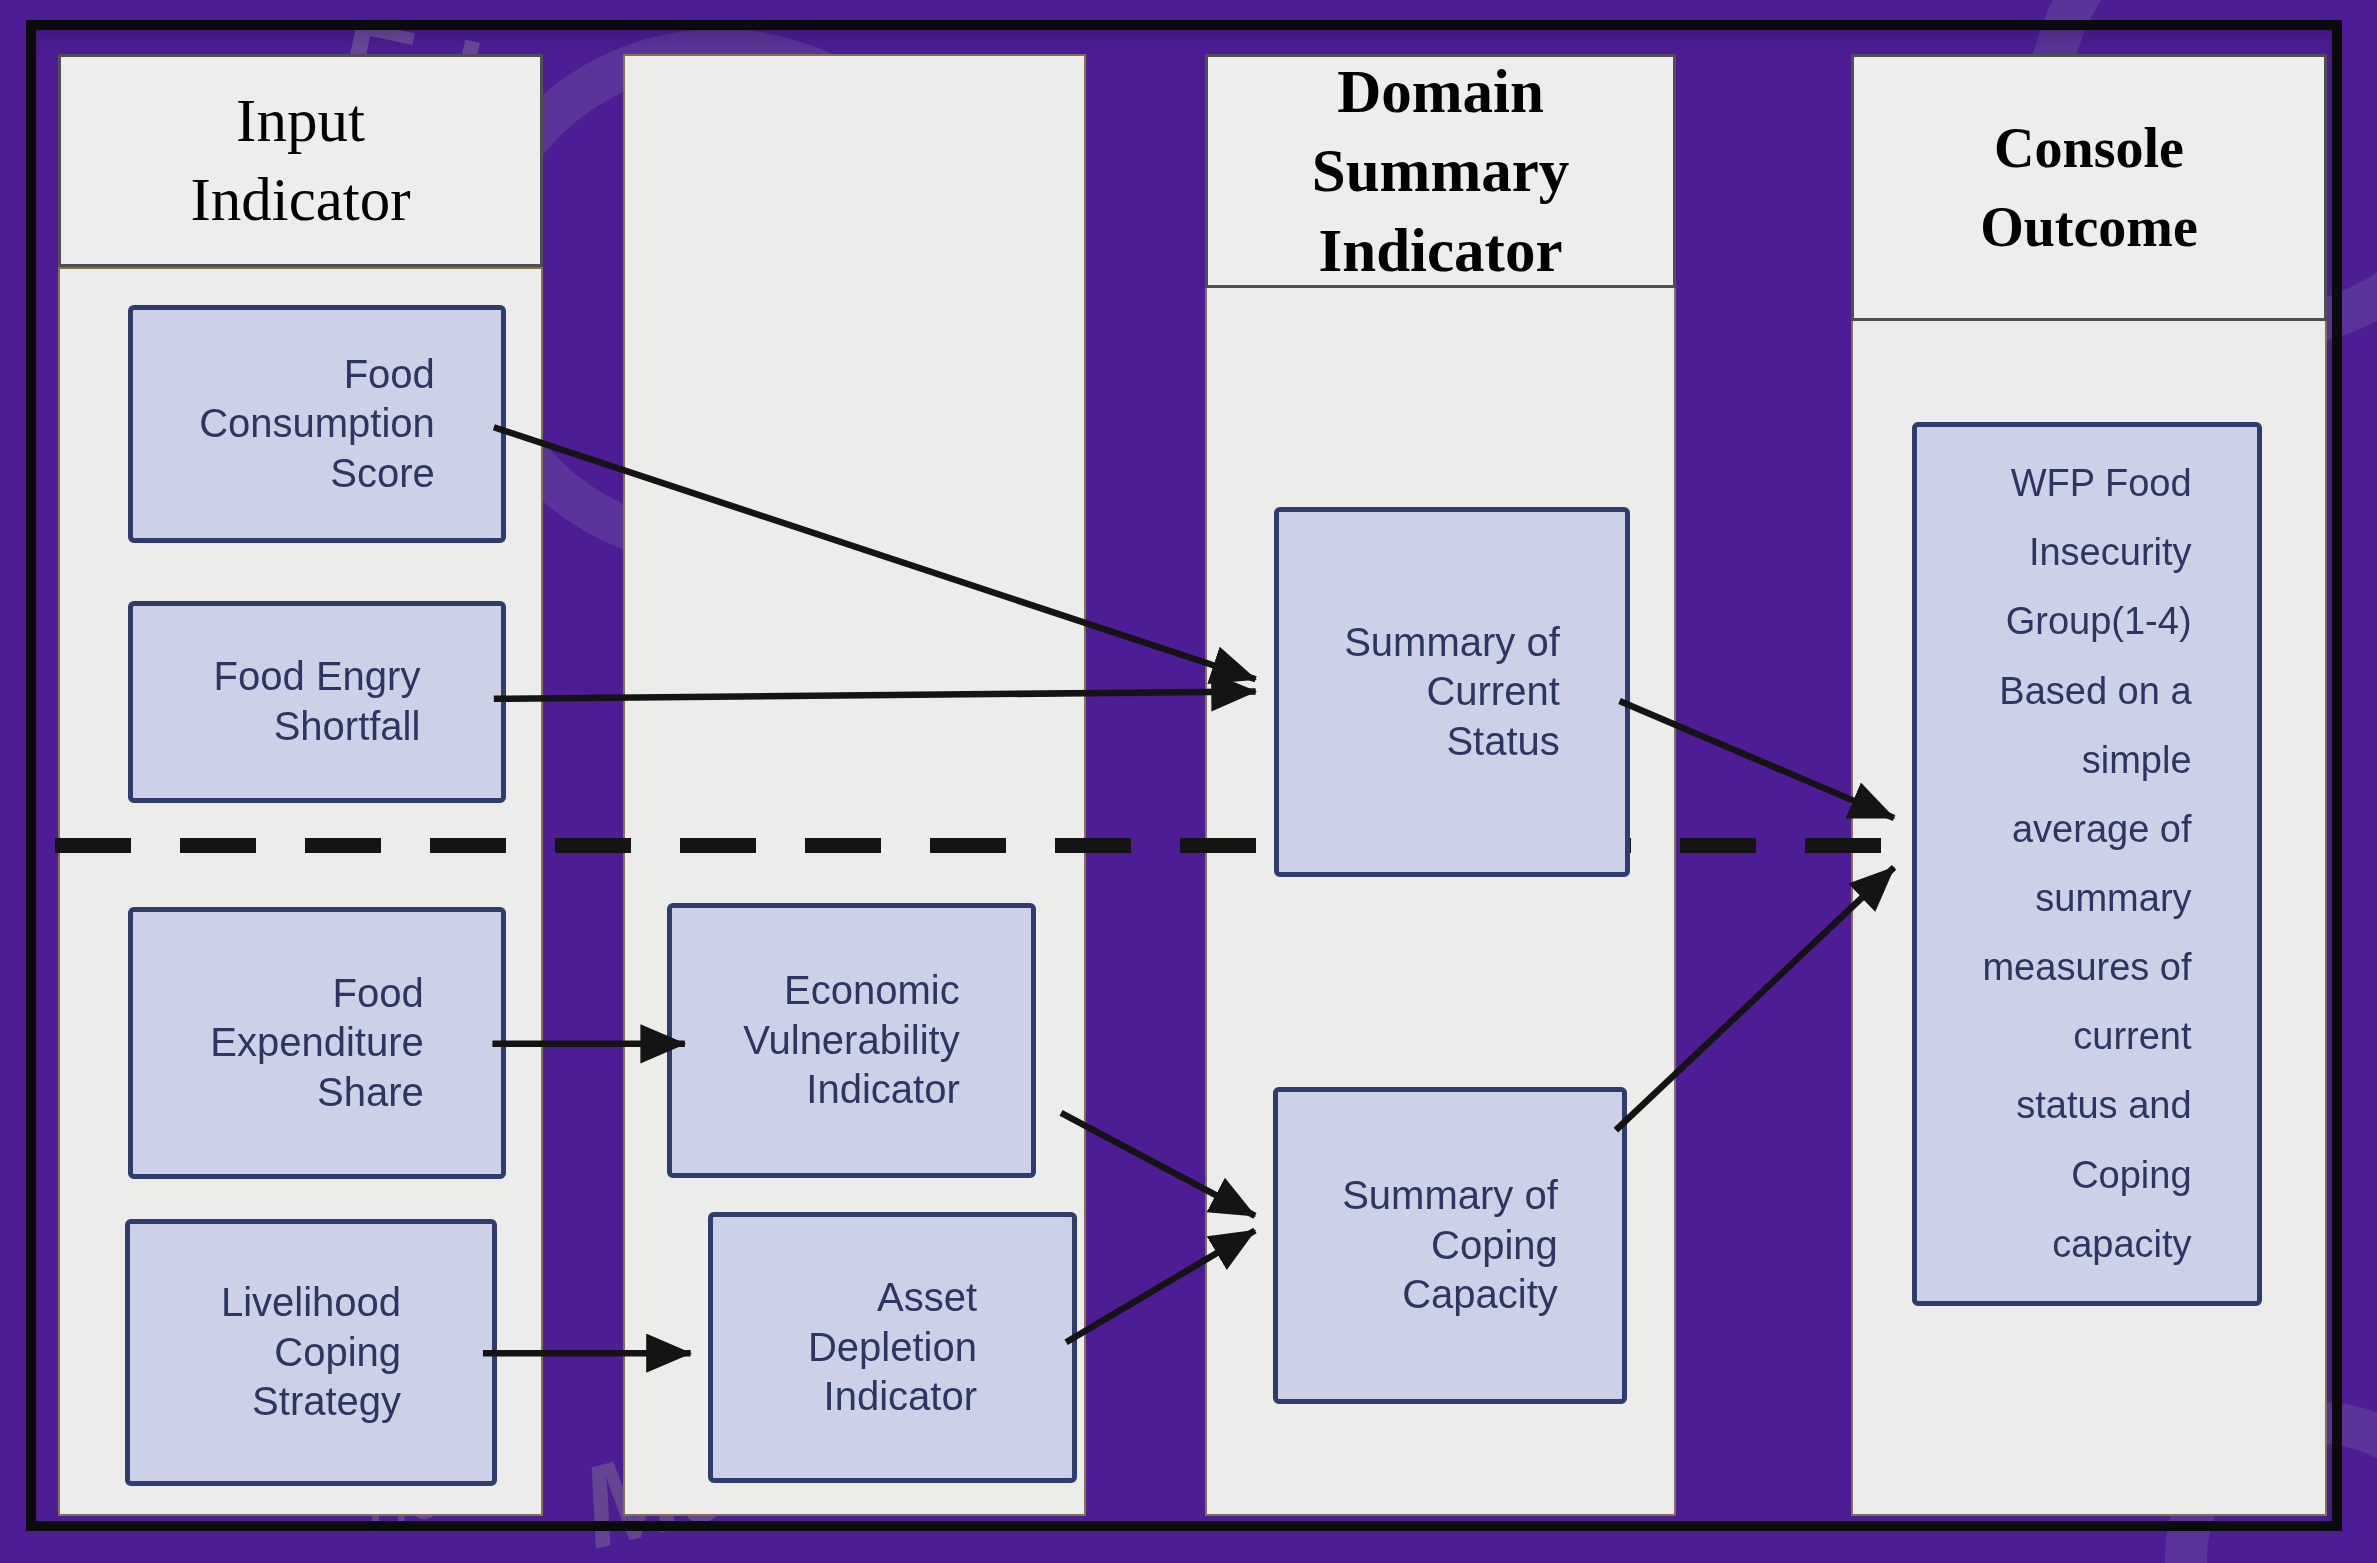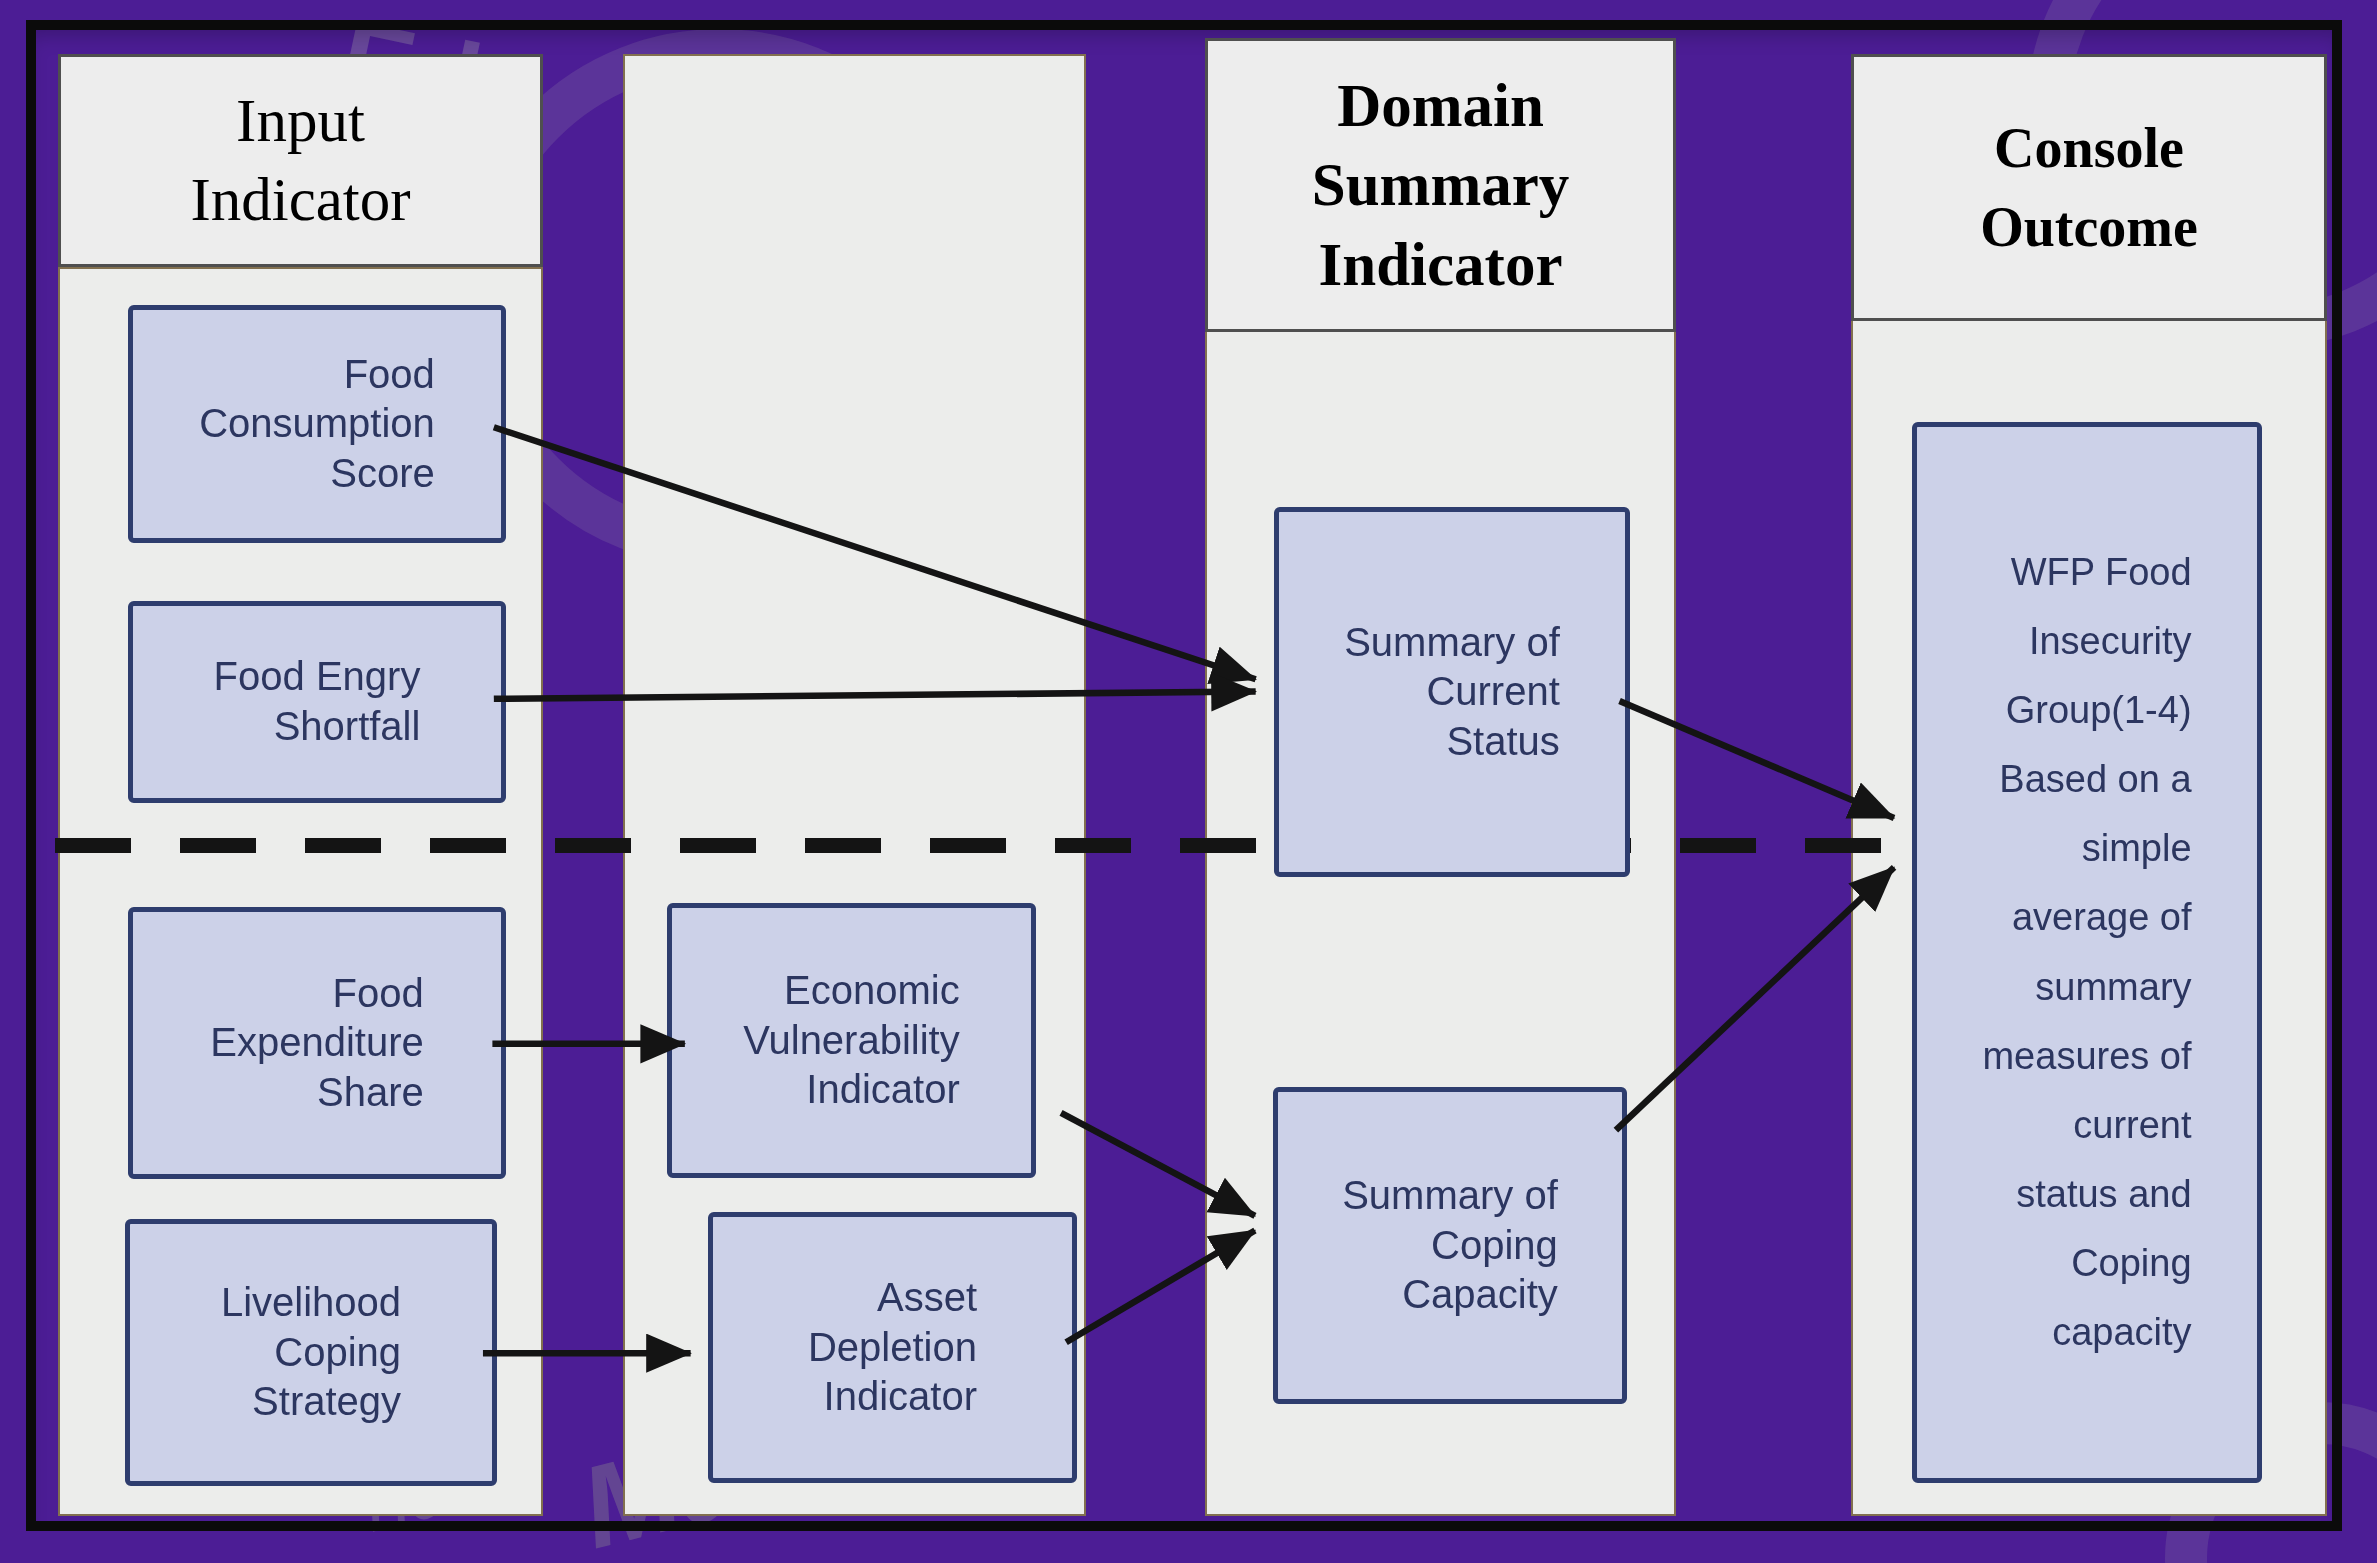--- a/index.html
+++ b/index.html
@@ -35,21 +35,21 @@
   #col-console{left:1851px;top:54px; width:476px;height:1462px;}
   
   .colheader{
     position:absolute;box-sizing:border-box;
     background:var(--header-fill,#ededed);
     border:3.6px solid var(--header-border,#4f4f4f);
     display:flex;align-items:center;justify-content:center;text-align:center;
     font-family:"Liberation Serif",serif;color:#000;white-space:pre-line;
   }
   #hdr-input  {left:58px;  top:54px;width:485px;height:213px;font-size:61px;line-height:1.28;}
-  #hdr-domain {left:1205px;top:38px;width:471px;height:294px;font-size:61px;line-height:1.3;font-weight:600;}
+  #hdr-domain {left:1205px;top:54px;width:471px;height:234px;font-size:61px;line-height:1.3;font-weight:600;}
   #hdr-console{left:1851px;top:54px;width:476px;height:267px;font-size:56px;line-height:1.4;font-weight:bold;}
   
   #dashed-line{
     position:absolute;left:55px;top:838px;width:1842px;height:14.5px;
     background:repeating-linear-gradient(90deg,var(--arrow,#141414) 0 76px,transparent 76px 125px);
   }
   
   .node{
     position:absolute;box-sizing:border-box;
     background:var(--node-fill,#ccd1e8);
@@ -58,21 +58,21 @@
     color:#2c3660;font-size:40px;line-height:1.24;white-space:pre-line;margin-left:12px;
   }
   #node-fcs {left:116px; top:305px; width:378px;height:238px;}
   #node-fes {left:116px; top:601px; width:378px;height:202px;}
   #node-fexp{left:116px; top:907px;width:378px;height:272px;}
   #node-lcs {left:113px; top:1219px;width:372px;height:267px;}
   #node-evi {left:655px; top:903px;width:369px;height:275px;}
   #node-adi {left:696px; top:1212px;width:369px;height:271px;}
   #node-scs {left:1262px;top:507px; width:356px;height:370px;}
   #node-scc {left:1261px;top:1087px;width:354px;height:317px;}
-  #node-wfp {left:1900px;top:422px; width:350px;height:1061px;font-size:38px;line-height:1.82;}
+  #node-wfp {left:1900px;top:422px; width:350px;height:884px;font-size:38px;line-height:1.82;}
   
   #edges{position:absolute;left:0;top:0;width:2377px;height:1564px;pointer-events:none;}
   #edges line{stroke:var(--arrow,#141414);stroke-width:9;}
 </style>
 </head>
 <body>
 
 <div class="canvas">
 
   <div class="wm-ring" id="wm-ring-tl"></div>

